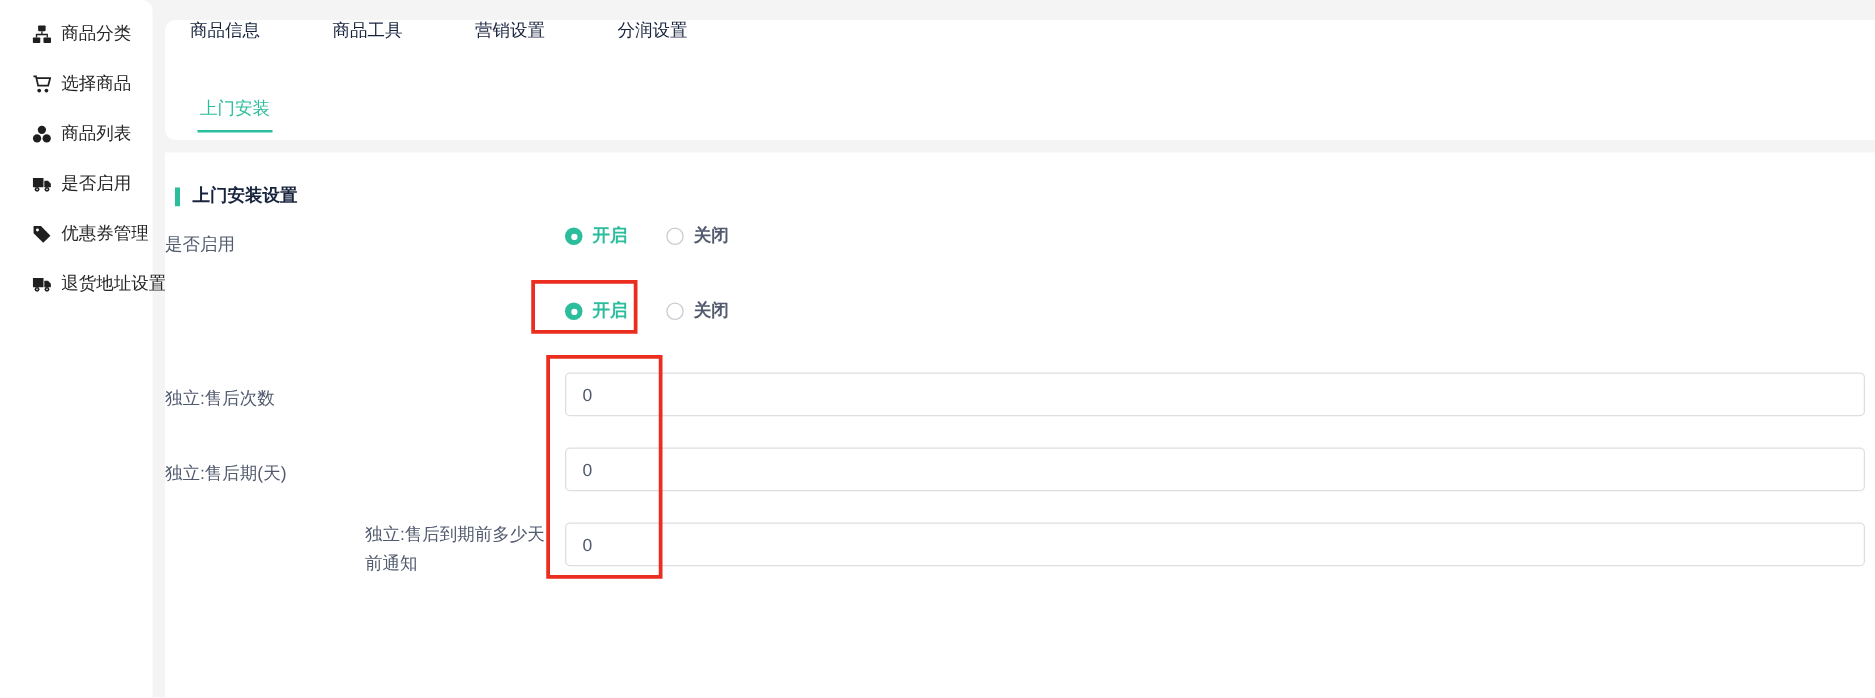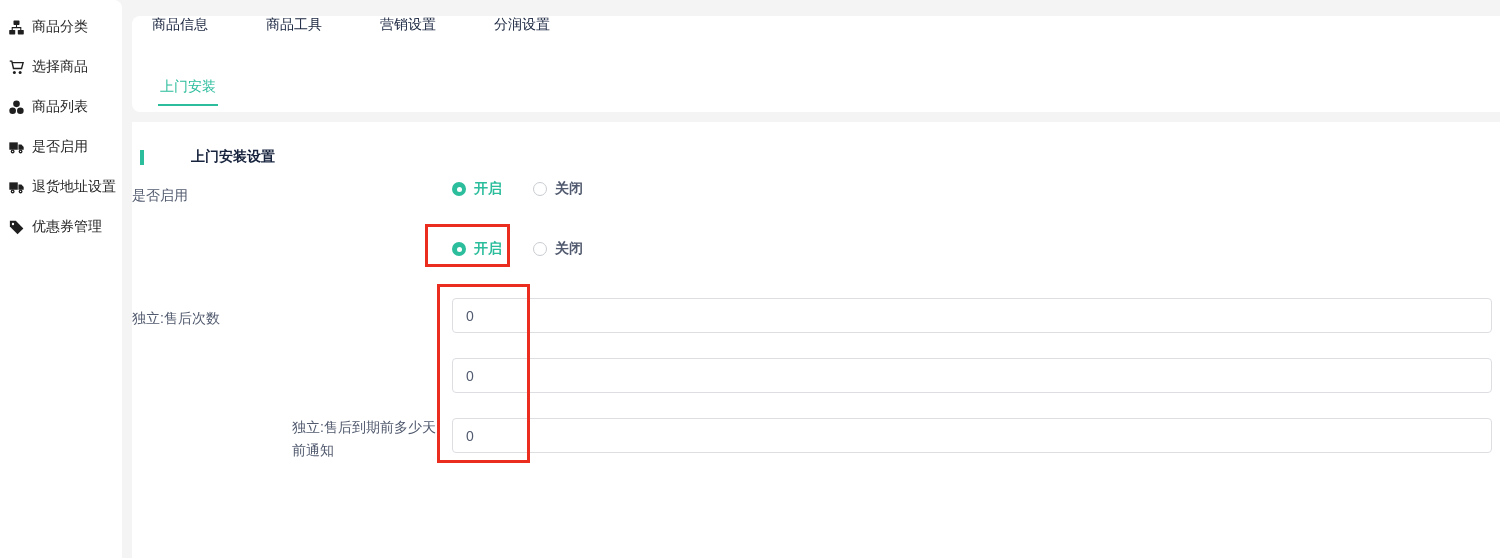--- a/index.html
+++ b/index.html
@@ -23,21 +23,21 @@
   }
   
   .sidebar{
     position:absolute;left:0;top:0;width:122px;height:558px;
     background:var(--card-background);
     border-top-right-radius:8px;
   }
   .side-list{padding-top:7px;}
   .side-item{
     height:40px;display:flex;align-items:center;gap:8px;
-    padding-left:8px;color:var(--sidebar-text);cursor:pointer;
+    padding-left:25px;color:var(--sidebar-text);cursor:pointer;
     white-space:nowrap;
   }
   .side-item .icon{width:16px;height:15px;display:flex;align-items:center;justify-content:center;color:#1f1f1f;flex:0 0 16px;}
   .side-item svg{display:block;}
   
   .tab-card{
     position:absolute;left:132px;top:16px;width:1368px;height:96px;
     background:var(--card-background);border-radius:8px 0 0 8px;
   }
   .tabs{
@@ -61,21 +61,21 @@
   
   .content-card{
     position:absolute;left:132px;top:122px;width:1368px;height:436px;
     background:var(--card-background);
   }
   .section-header{
     position:absolute;left:8px;top:26px;
     display:flex;align-items:center;gap:10px;
   }
   .section-bar{width:4px;height:15px;background:var(--primary-color);}
-  .section-title{font-weight:bold;color:var(--text-dark);margin-left:37px;}
+  .section-title{font-weight:bold;color:var(--text-dark);}
   
   .form-label{
     position:absolute;left:0;width:310px;text-align:left;
     color:var(--text-label);line-height:20px;
   }
   .controls{position:absolute;left:320px;font-weight:bold;}
   .radio-group{display:flex;align-items:center;}
   .radio-option{display:flex;align-items:center;cursor:pointer;}
   .radio-option + .radio-option{margin-left:31px;}
   .radio-circle{width:14px;height:14px;border-radius:50%;position:relative;}
@@ -161,41 +161,41 @@
             <circle cx="3.4" cy="10.7" r="0.6" fill="#fff"></circle>
             <circle cx="10.8" cy="10.7" r="0.6" fill="#fff"></circle>
           </svg>
         </span>
         <span>是否启用</span>
       </div>
 
       <div class="side-item">
         <span class="icon">
           <svg width="15" height="15" viewBox="0 0 14 14" fill="#1f1f1f">
+            <path d="M.8.8h5.5l7.1 7.2-5.4 5.3L.8 6.1z"></path>
+            <circle cx="3.7" cy="3.7" r="1.1" fill="#fff"></circle>
+          </svg>
+        </span>
+        <span>优惠券管理</span>
+      </div>
+
+      <div class="side-item">
+        <span class="icon">
+          <svg width="15" height="15" viewBox="0 0 14 14" fill="#1f1f1f">
             <path d="M.3 2.2h7.9v6.9H.3z"></path>
             <path d="M8.8 4.3h2.8l2.1 2.2v2.6H8.8z"></path>
             <circle cx="3.4" cy="10.7" r="1.8"></circle>
             <circle cx="10.8" cy="10.7" r="1.8"></circle>
             <circle cx="3.4" cy="10.7" r="0.6" fill="#fff"></circle>
             <circle cx="10.8" cy="10.7" r="0.6" fill="#fff"></circle>
           </svg>
         </span>
         <span>退货地址设置</span>
       </div>
 
-      <div class="side-item">
-        <span class="icon">
-          <svg width="15" height="15" viewBox="0 0 14 14" fill="#1f1f1f">
-            <path d="M.8.8h5.5l7.1 7.2-5.4 5.3L.8 6.1z"></path>
-            <circle cx="3.7" cy="3.7" r="1.1" fill="#fff"></circle>
-          </svg>
-        </span>
-        <span>优惠券管理</span>
-      </div>
-
     </div>
   </aside>
 
   <div class="tab-card">
     <div class="tabs">
       <div class="tab">商品信息</div>
       <div class="tab">商品工具</div>
       <div class="tab">营销设置</div>
       <div class="tab">分润设置</div>
     </div>
@@ -235,20 +235,21 @@
         <div class="radio-option">
           <span class="radio-circle unchecked"></span>
           <span class="radio-text">关闭</span>
         </div>
       </div>
     </div>
 
     <div class="form-label r3-label">独立:售后次数</div>
     <input class="text-input r3-input" type="text" value="0" style="">
 
+    <div class="form-label r4-label">独立:售后期(天)</div>
     <input class="text-input r4-input" type="text" value="0" style="">
 
     <div class="form-label r5-label">独立:售后到期前多少天前通知</div>
     <input class="text-input r5-input" type="text" value="0" style="">
 
   </div>
 
   <div class="annotation-box anno-radio"></div>
   <div class="annotation-box anno-inputs"></div>
 

